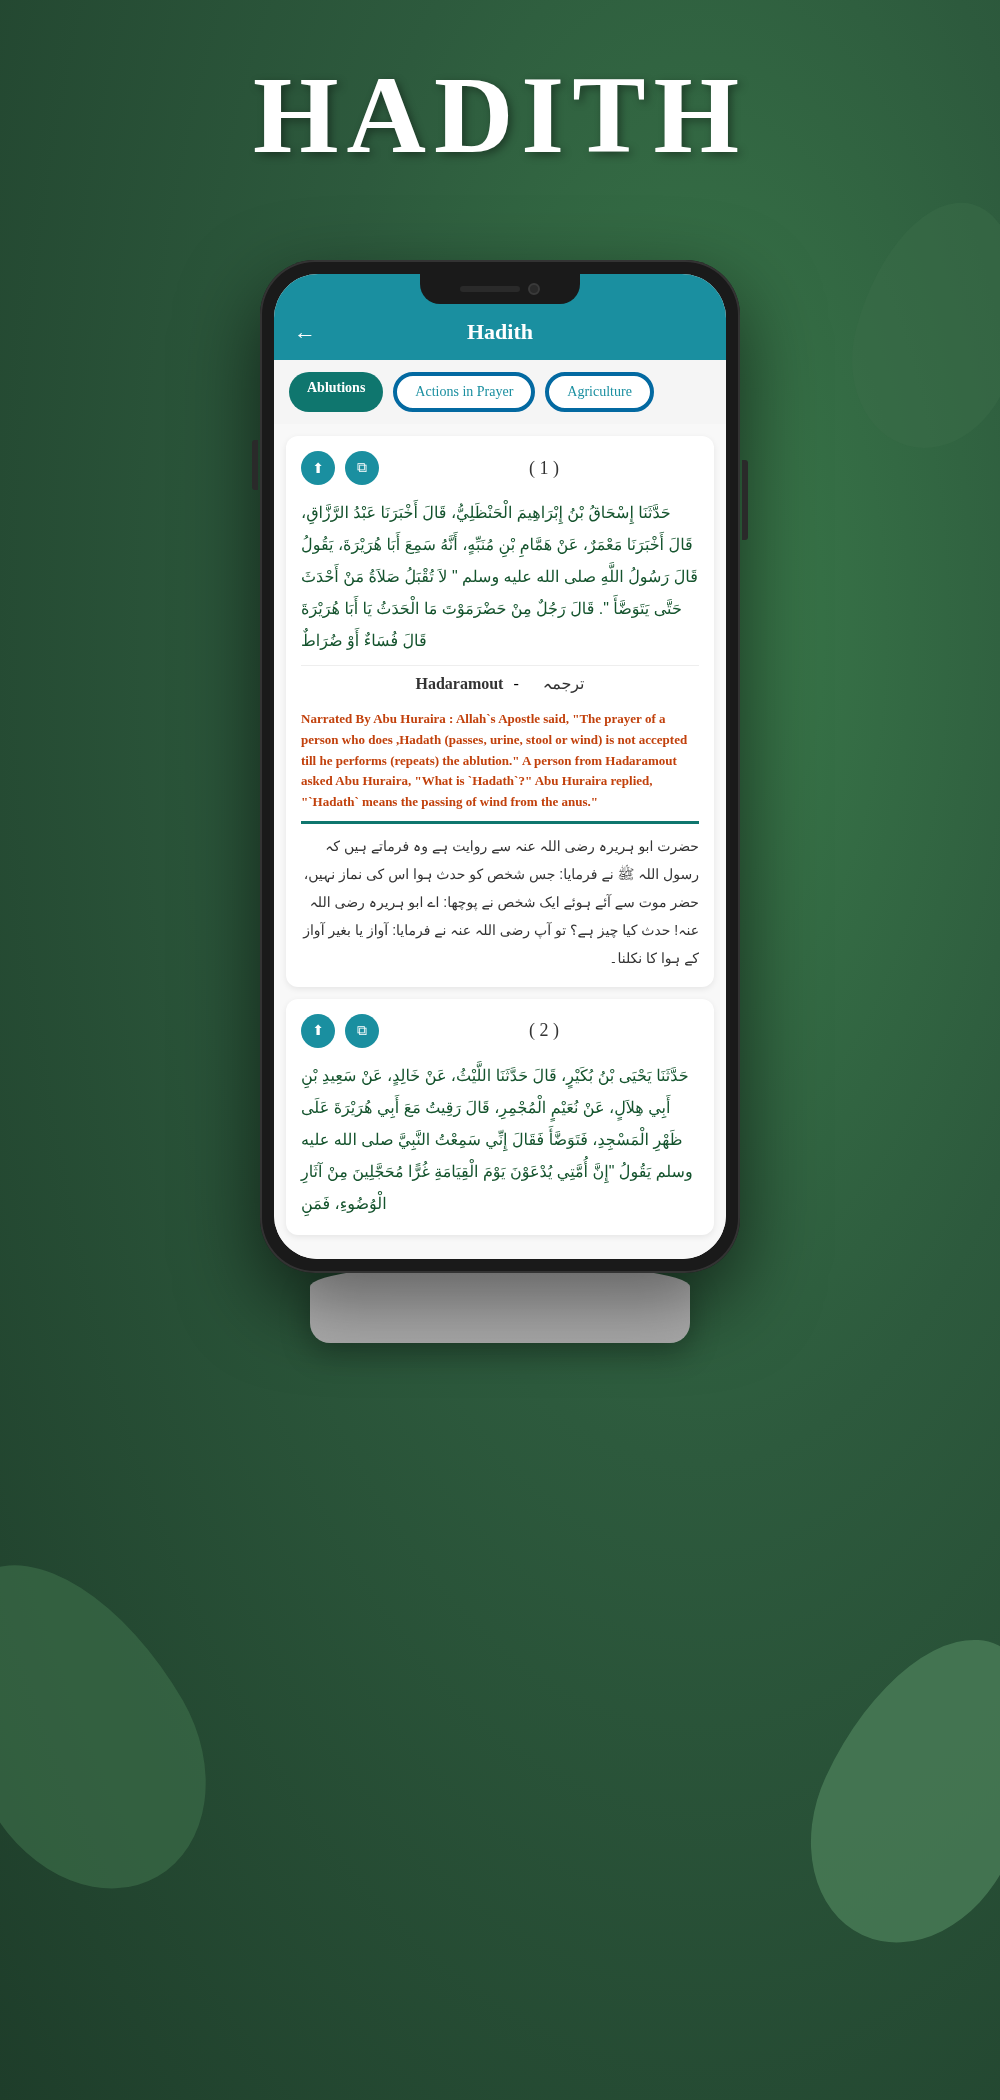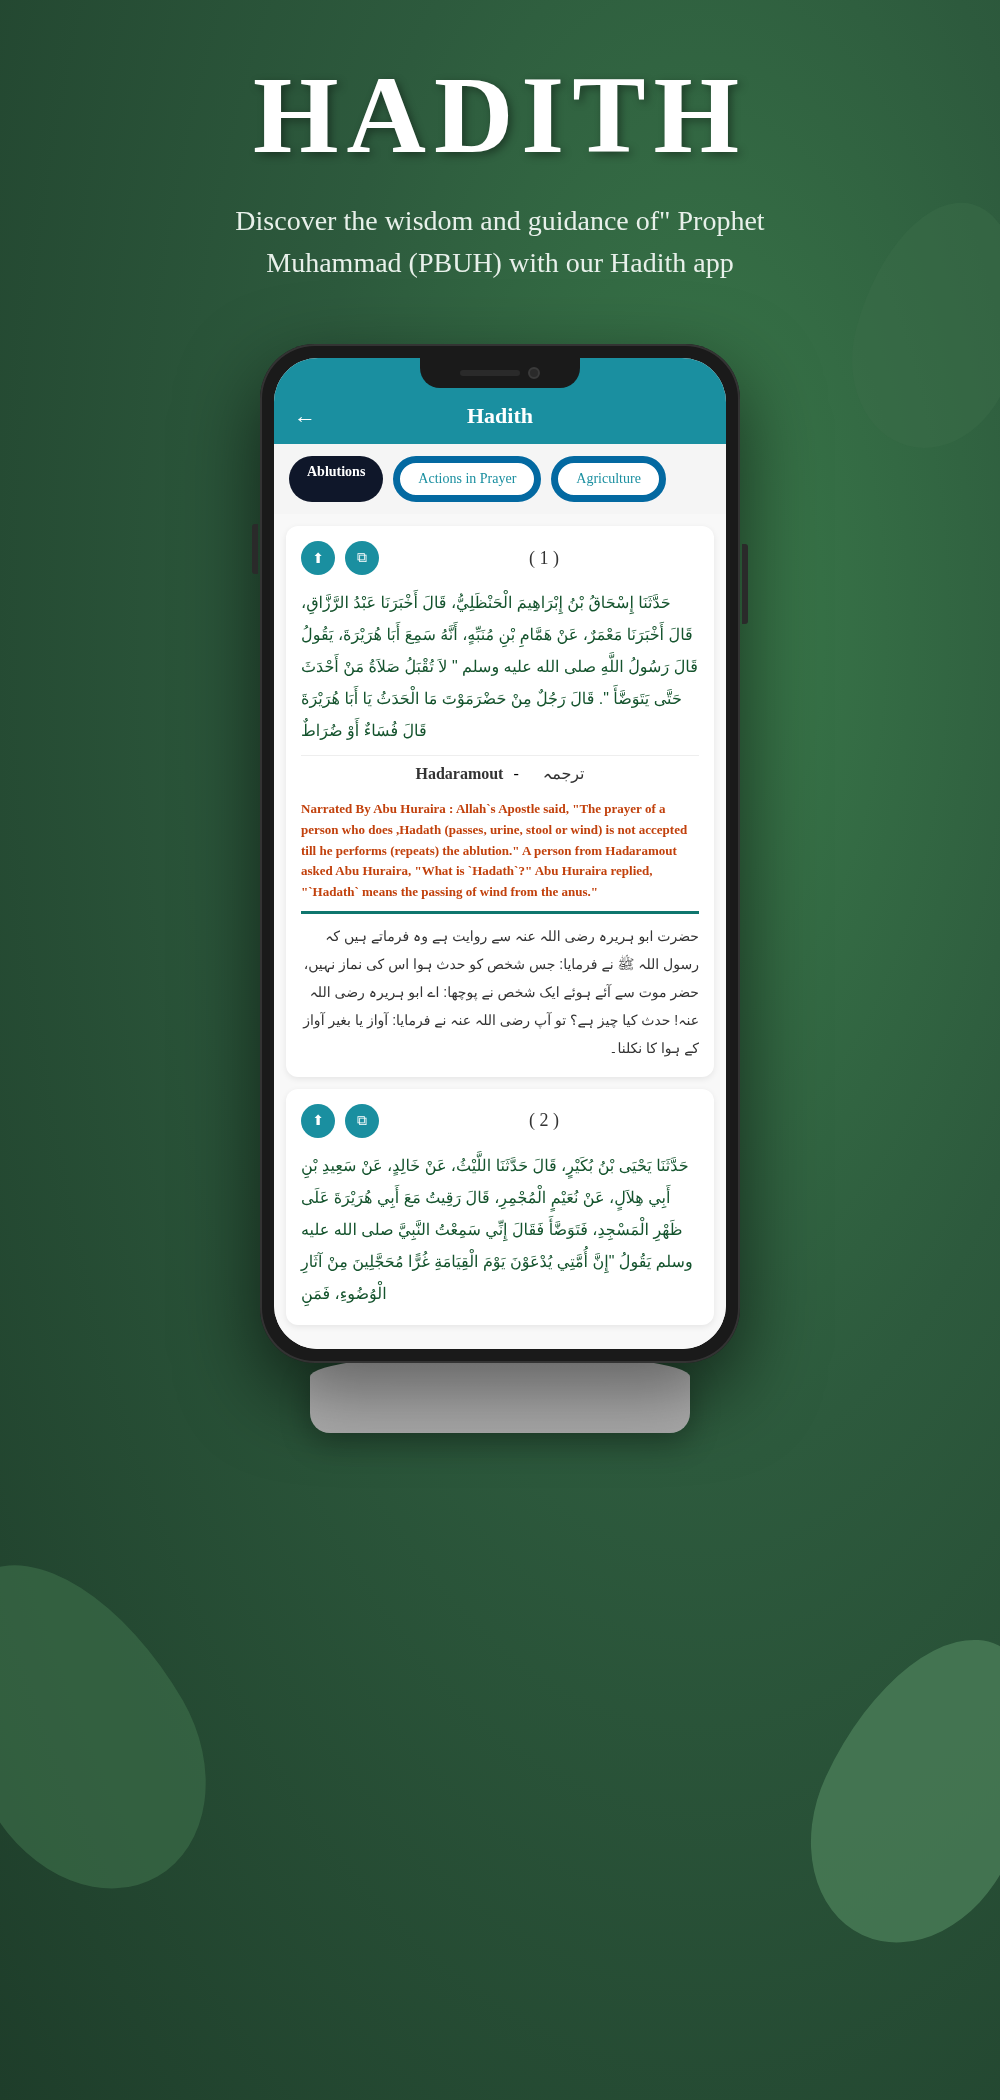--- a/index.html
+++ b/index.html
@@ -199,29 +199,29 @@
 
     .tab-item {
       padding: 8px 18px;
       border-radius: 25px;
       font-size: 14px;
       white-space: nowrap;
       cursor: pointer;
     }
 
     .tab-active {
-      background: #0f172a;
+      background: #0f766e;
       color: white;
       font-weight: 600;
     }
 
     .tab-inactive {
       background: white;
       color: #1a8fa0;
-      border: 7px solid #0369a1;
+      border: 4px solid #0369a1;
       font-weight: 500;
     }
 
     
     .app-content {
       background: #f8f8f8;
       padding: 12px;
       overflow: hidden;
     }
 
@@ -342,21 +342,20 @@
 </head>
 <body>
 
 <div class="bg-overlay"></div>
 <div class="leaf-left"></div>
 <div class="leaf-right"></div>
 <div class="leaf-top-right"></div>
 
 <div class="header-section">
   <h1 class="main-title">HADITH</h1>
-  <p class="subtitle">Discover the wisdom and guidance of" Prophet Muhammad (PBUH) with our Hadith app</p>
 </div>
 
 <div class="phone-wrapper">
   <div class="phone-outer">
     <div class="phone-inner">
 
       <div class="notch">
         <div class="notch-speaker"></div>
         <div class="notch-camera"></div>
       </div>

